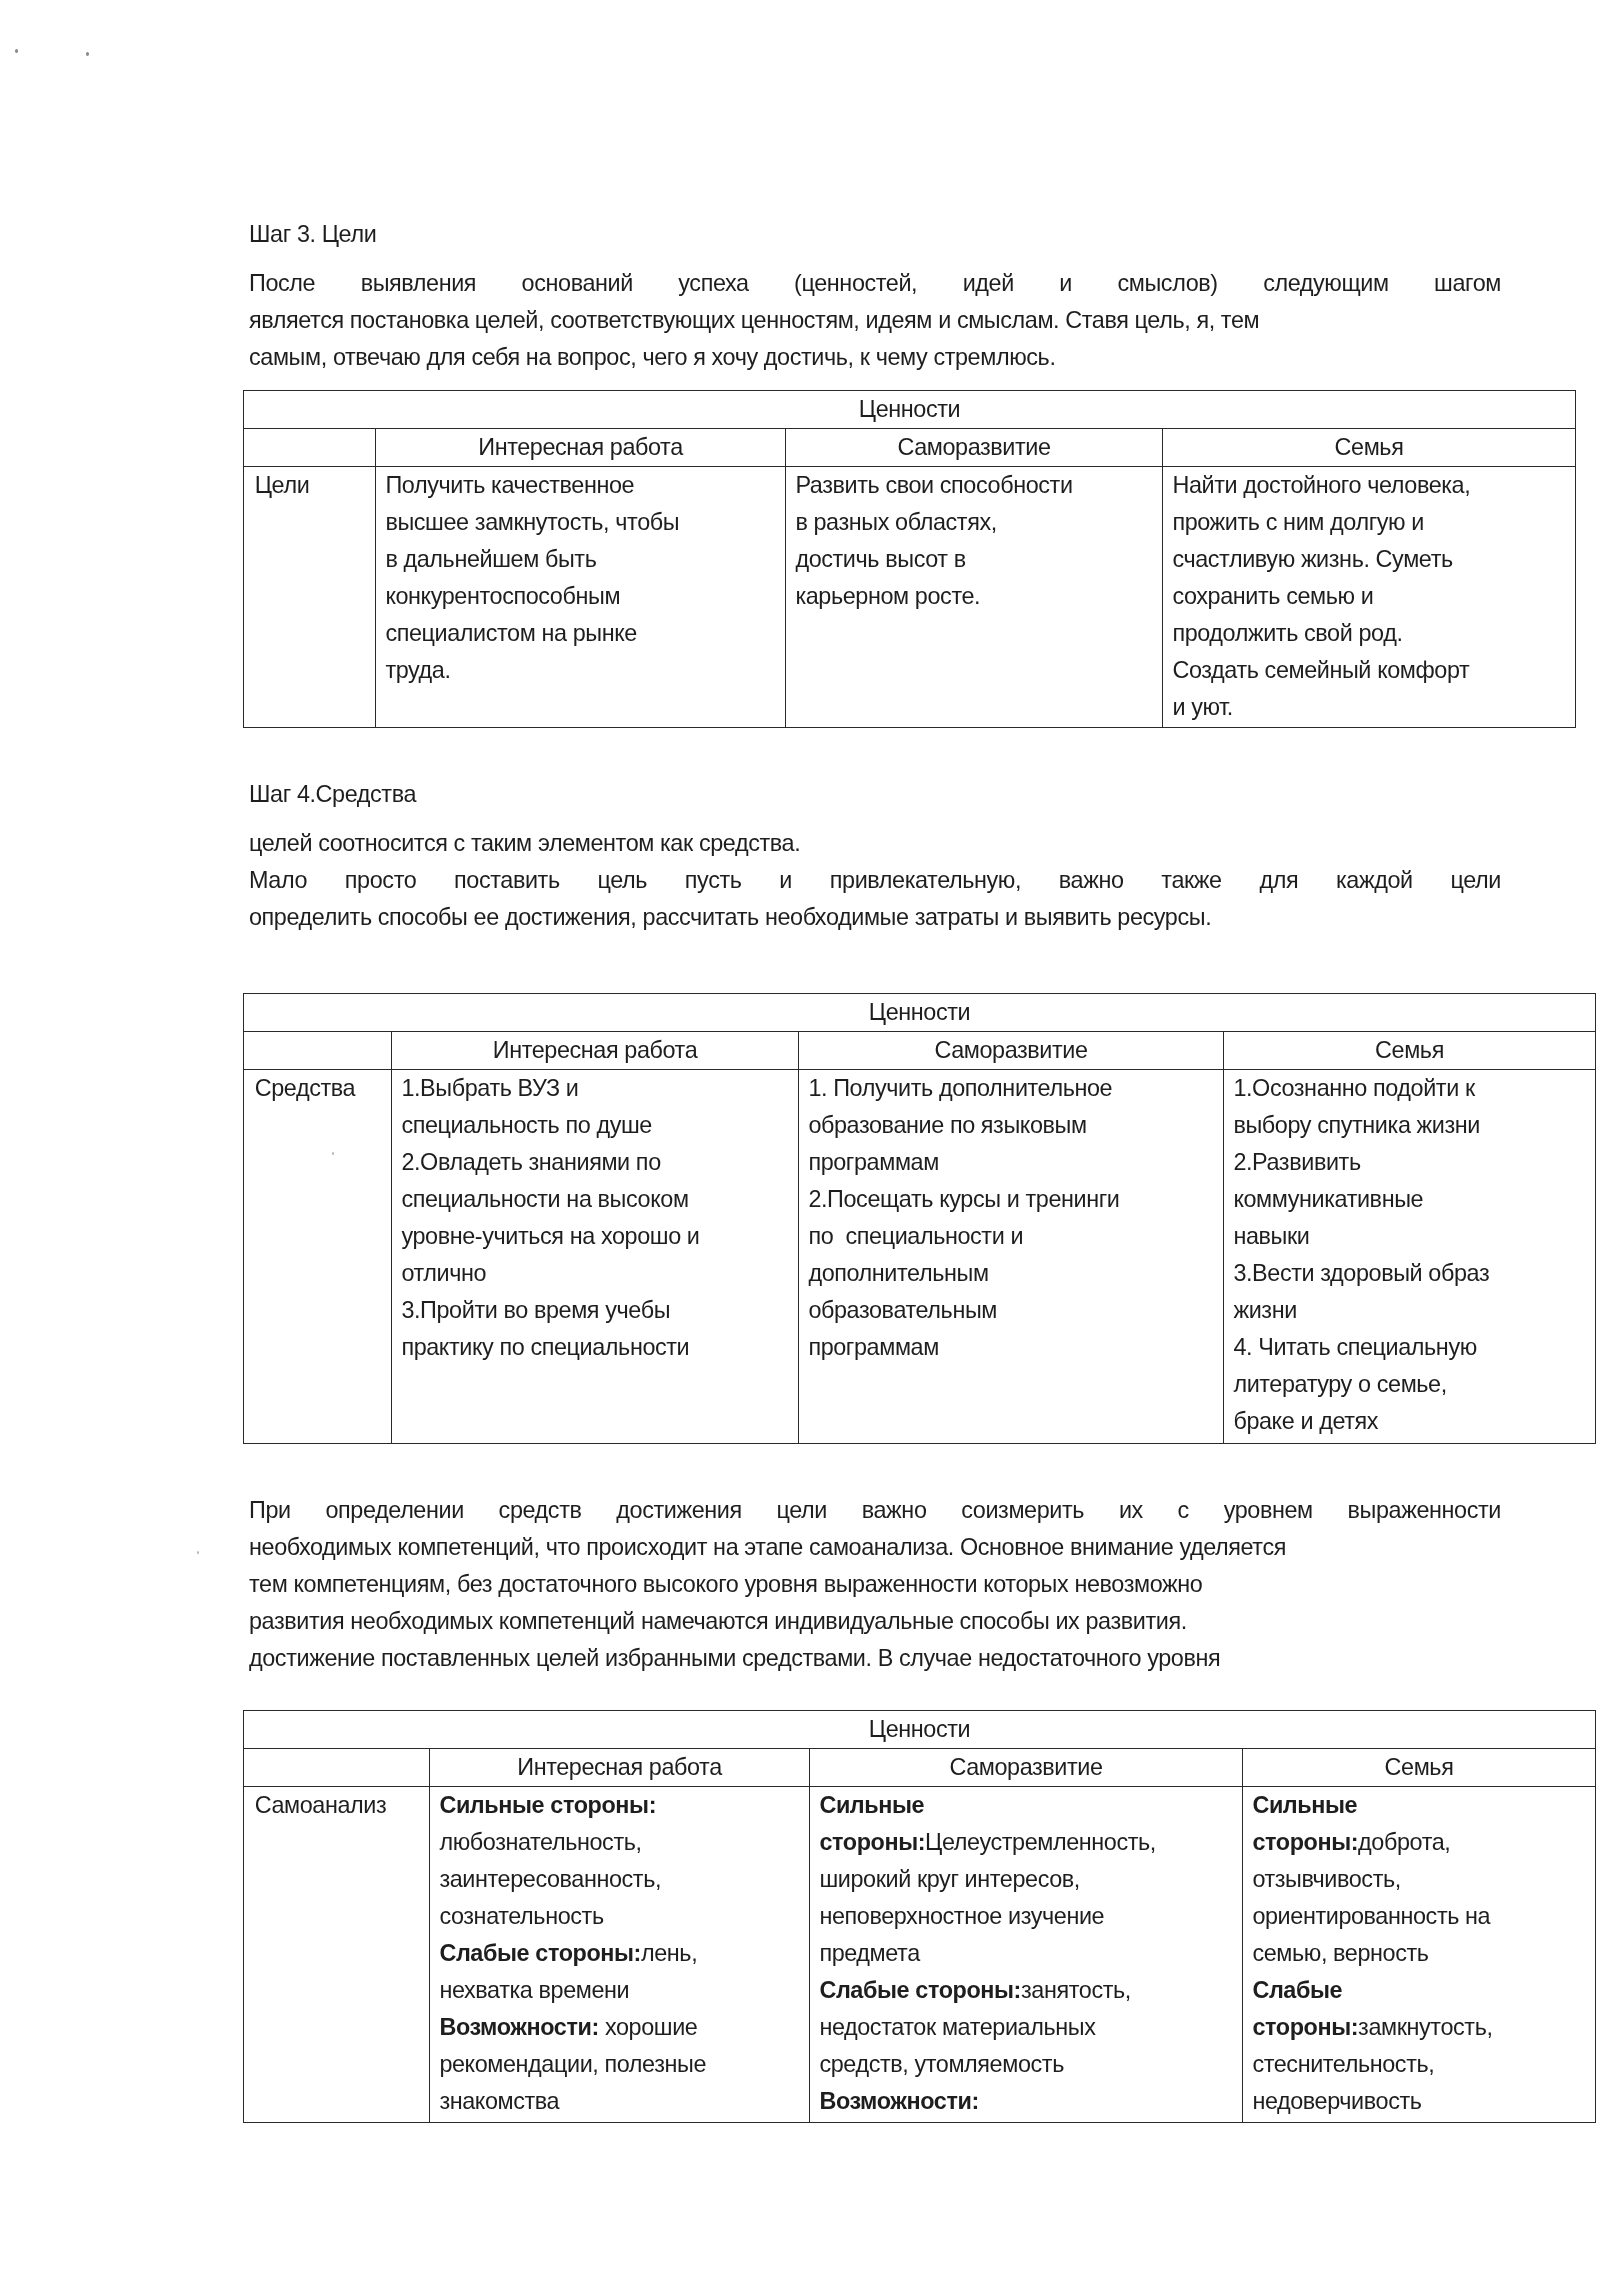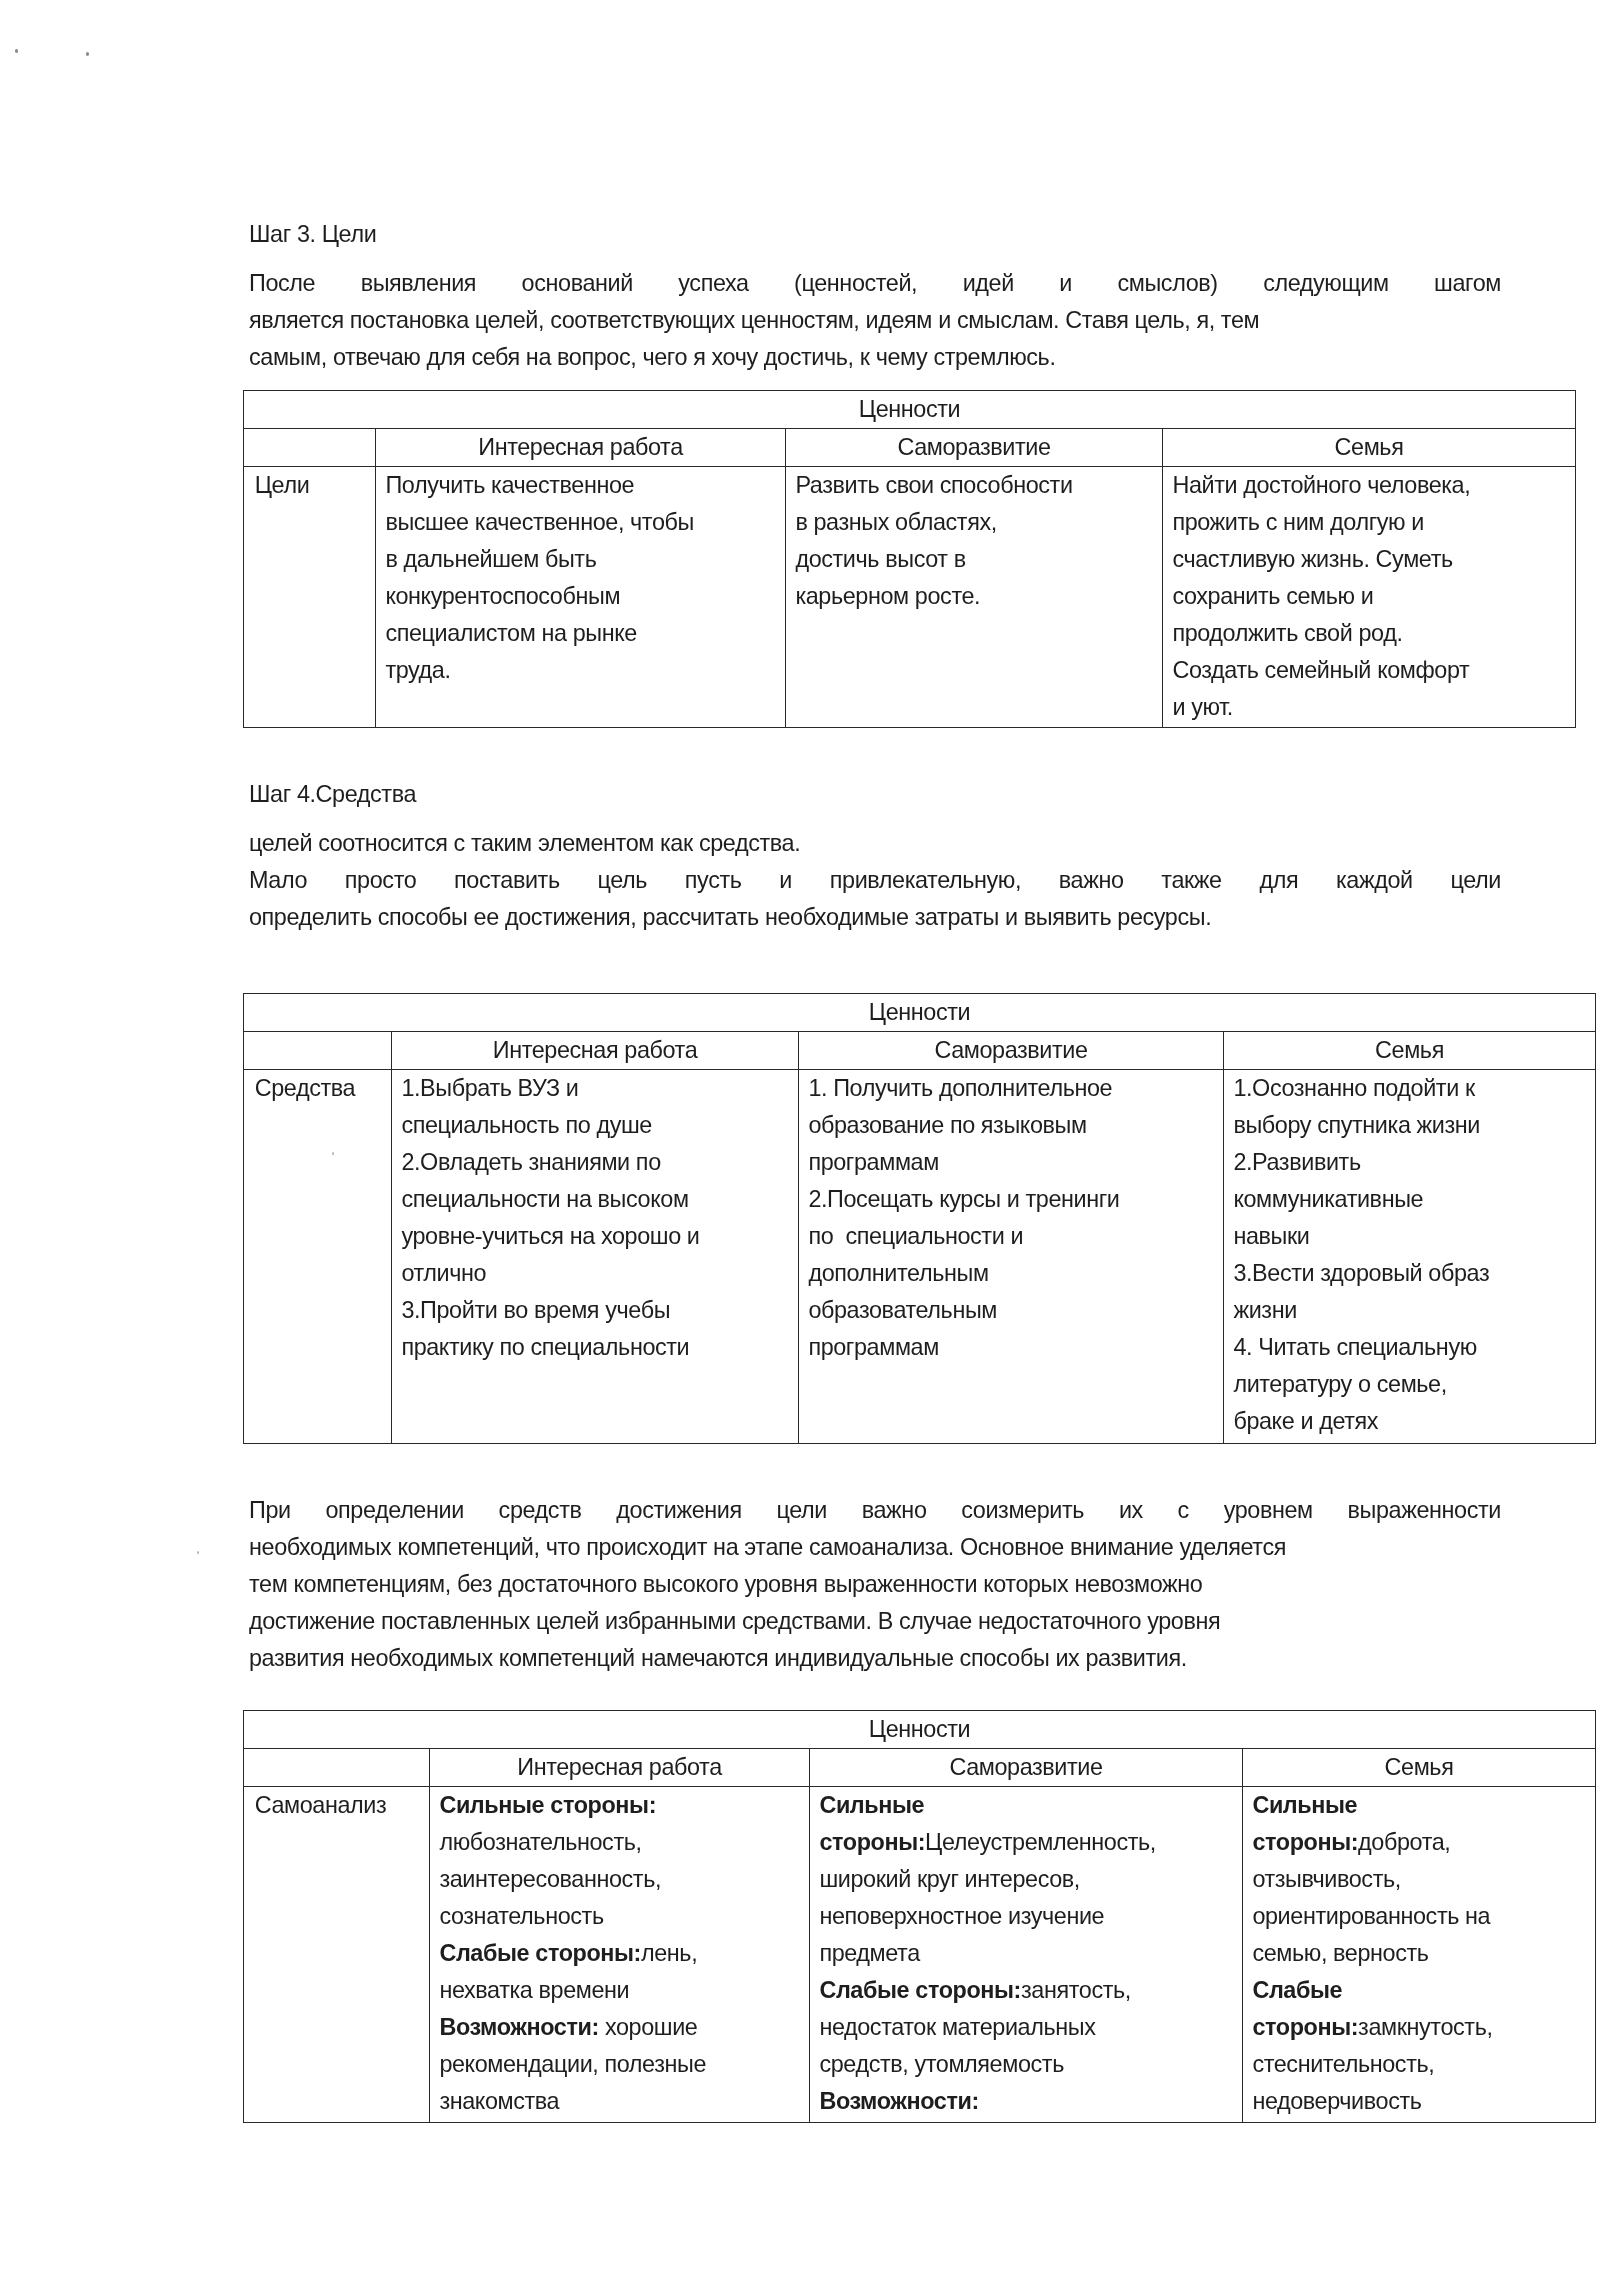--- a/index.html
+++ b/index.html
@@ -75,21 +75,21 @@
     <tr>
       <td class="col-head"></td>
       <td class="col-head">Интересная работа</td>
       <td class="col-head">Саморазвитие</td>
       <td class="col-head">Семья</td>
     </tr>
     <tr style="height:261px;">
       <td class="row-label">Цели</td>
       <td>
         <span class="cell-line">Получить качественное</span>
-        <span class="cell-line">высшее качественное, чтобы</span>
+        <span class="cell-line">высшее замкнутость, чтобы</span>
         <span class="cell-line">в дальнейшем быть</span>
         <span class="cell-line">конкурентоспособным</span>
         <span class="cell-line">специалистом на рынке</span>
         <span class="cell-line">труда.</span>
       </td>
       <td>
         <span class="cell-line">Развить свои способности</span>
         <span class="cell-line">в разных областях,</span>
         <span class="cell-line">достичь высот в</span>
         <span class="cell-line">карьерном росте.</span>
@@ -169,22 +169,22 @@
       </td>
     </tr>
   </tbody>
     </table>
 
   <div class="block" style="top:1480px;">
     <p class="para">
       <span class="para-line" style="text-align:justify;text-align-last:justify;">При определении средств достижения цели важно соизмерить их с уровнем выраженности</span>
       <span class="para-line">необходимых компетенций, что происходит на этапе самоанализа. Основное внимание уделяется</span>
       <span class="para-line">тем компетенциям, без достаточного высокого уровня выраженности которых невозможно</span>
+      <span class="para-line">развития необходимых компетенций намечаются индивидуальные способы их развития.</span>
       <span class="para-line">достижение поставленных целей избранными средствами. В случае недостаточного уровня</span>
-      <span class="para-line">развития необходимых компетенций намечаются индивидуальные способы их развития.</span>
     </p>
   </div>
 
   <table class="doc" style="left:223px; top:1710px; width:1352px;">
     <colgroup>
       <col style="width:186px">
         <col style="width:380px">
         <col style="width:433px">
         <col style="width:353px">
     </colgroup>

